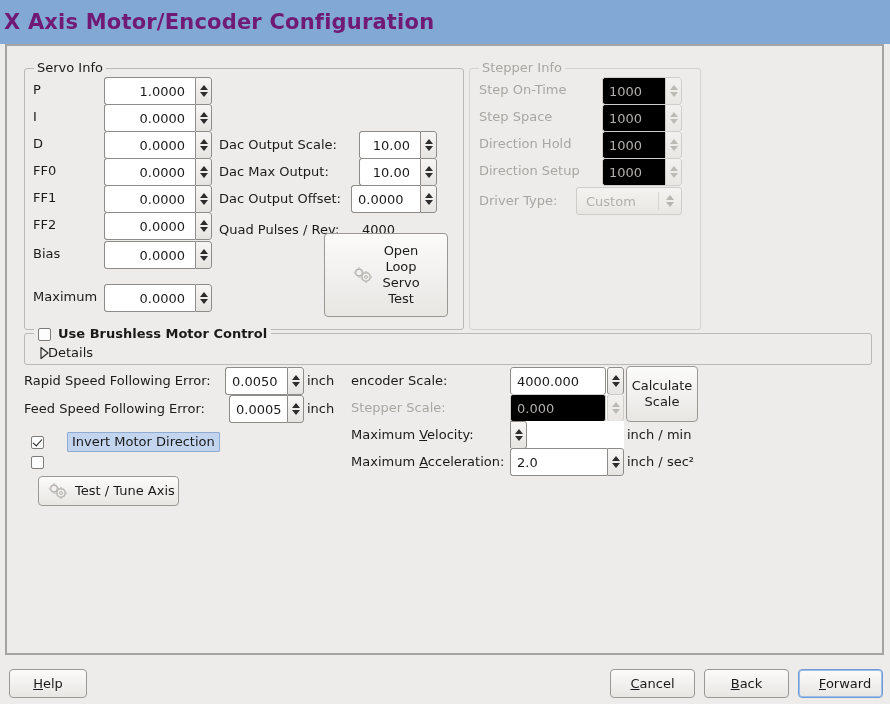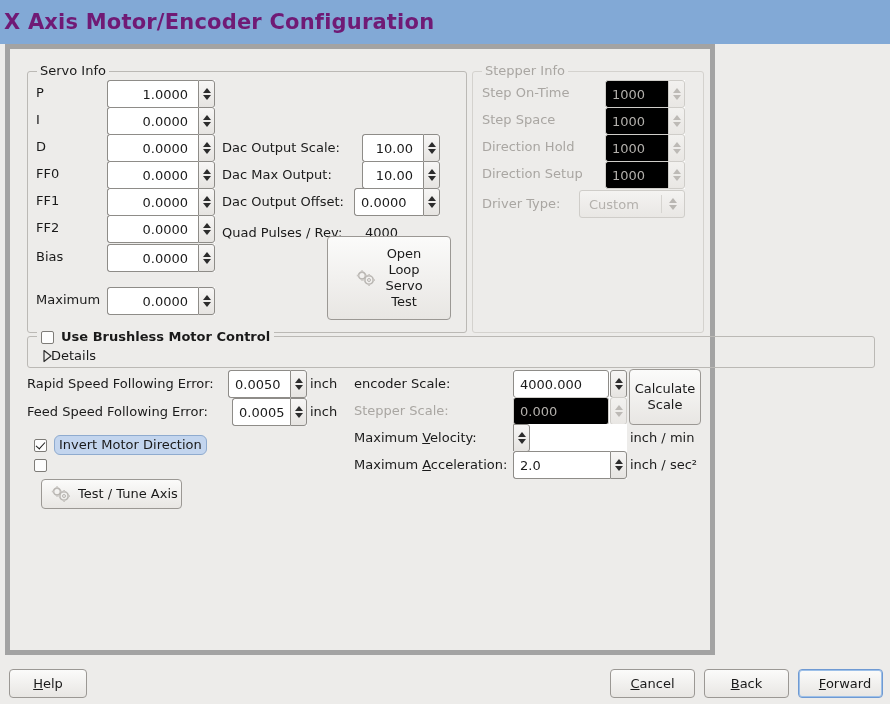--- a/index.html
+++ b/index.html
@@ -17,22 +17,22 @@
     display:flex;align-items:center;
   }
   .titlebar .title{
     color:#701a75;font-size:21px;font-weight:bold;
     padding-left:4px;letter-spacing:.2px;
     font-family:"DejaVu Sans","Liberation Sans",sans-serif;
   }
 
   
   .panel{
-    position:absolute;left:5px;top:44px;width:710px;height:611px;
-    border:5px solid #a3a3a3;
+    position:absolute;left:5px;top:44px;width:879px;height:611px;
+    border:2px solid #a3a3a3;
     background:#edecea;
     box-sizing:border-box;
   }
 
   
   .groupframe{
     position:absolute;
     border:1px solid #bbb9b5;
     border-radius:3px;
     box-sizing:border-box;
@@ -151,21 +151,21 @@
   .cbox.on::after{
     content:"";position:absolute;
     left:3px;top:0px;width:4px;height:8px;
     border:solid #1a1a1a;border-width:0 1.6px 1.6px 0;
     transform:rotate(42deg);
   }
   .cbrow .cl{margin-left:7px;font-size:13px;line-height:16px;}
   .cbrow .cl.bold{font-weight:bold;}
   .cbrow .cl.sel{
     background:#c3d5ee;border:1px solid #8fabcf;
-    padding:1px 4px;margin-left:7px;border-radius:6px;
+    padding:1px 4px;margin-left:23px;border-radius:1px;
   }
 
   
   .expander{position:absolute;display:flex;align-items:center;}
   .expander .tri{
     width:0;height:0;flex:none;
     border-top:6px solid transparent;
     border-bottom:6px solid transparent;
     border-left:9px solid transparent;
     position:relative;

